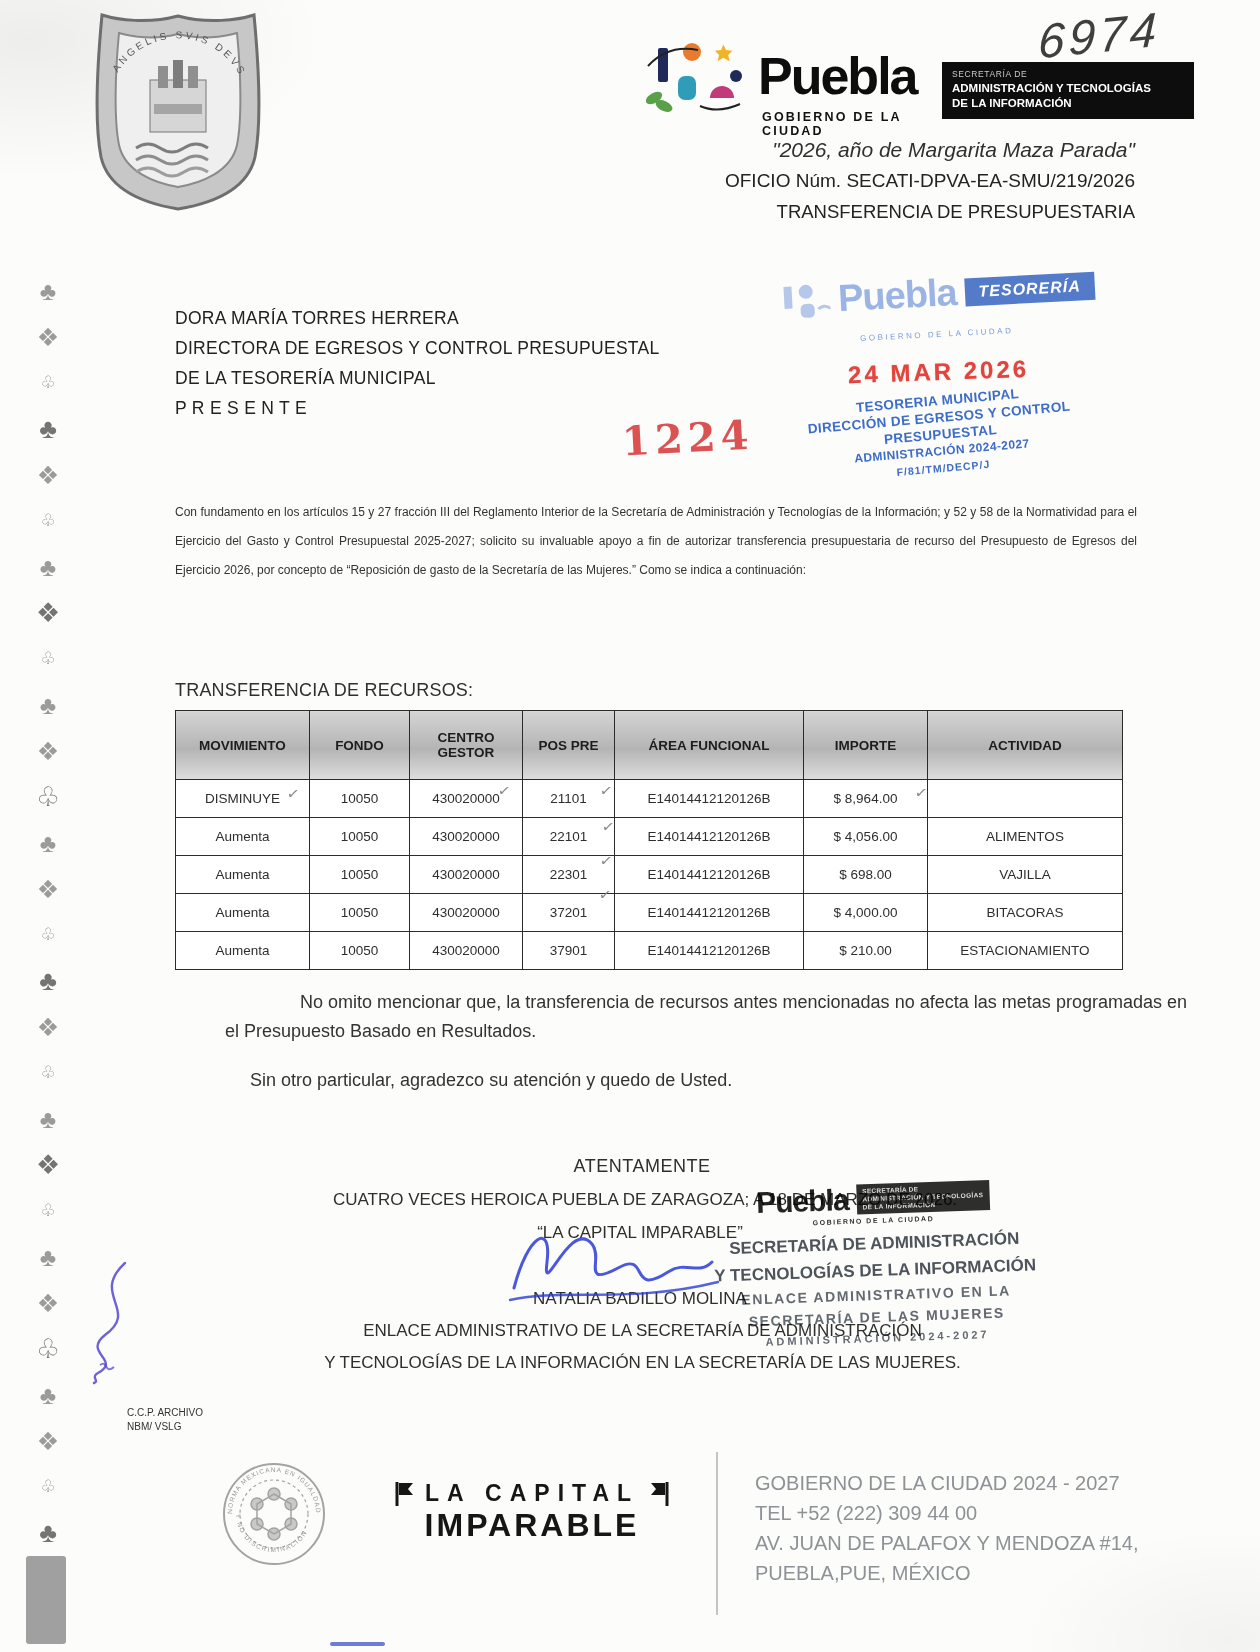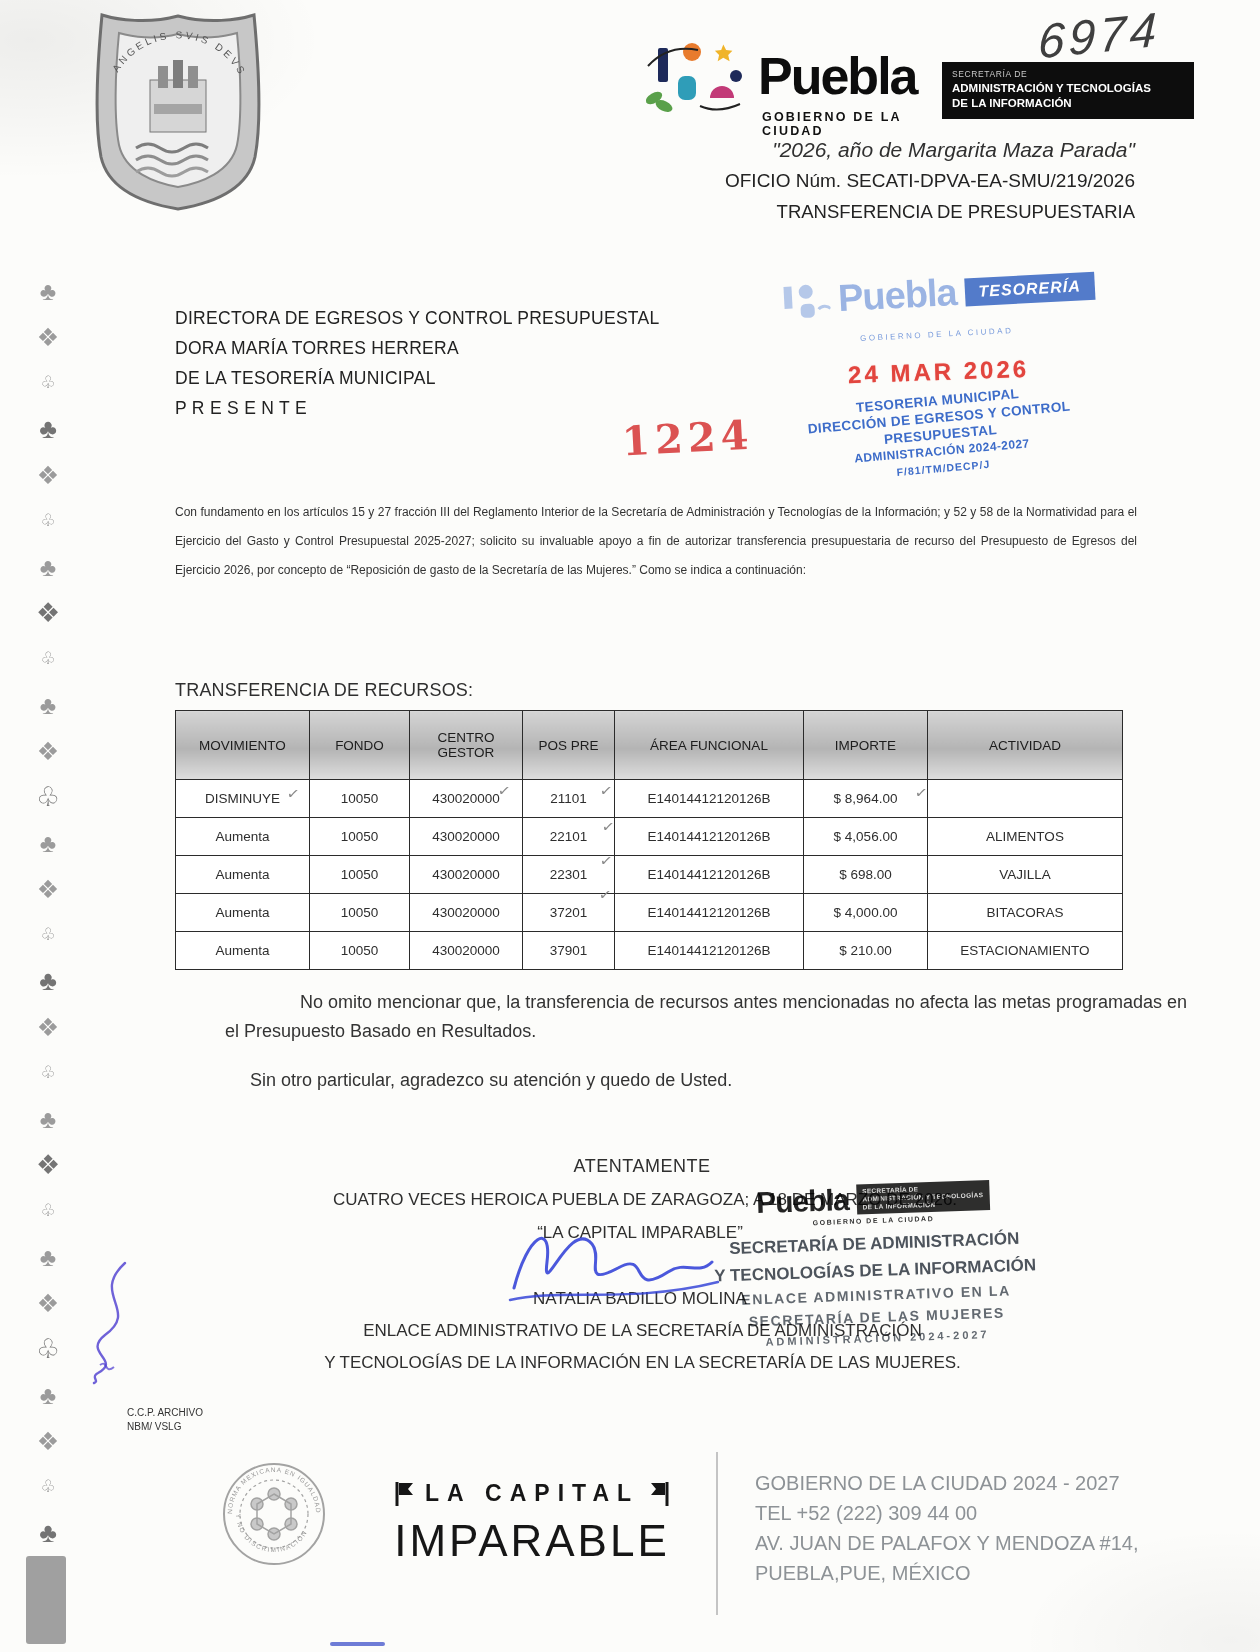--- a/index.html
+++ b/index.html
@@ -57,21 +57,21 @@
   
   .para{left:175px;top:498px;width:962px;font-size:12px;line-height:29px;text-align:justify;color:#333;}
   .transfer-heading{left:175px;top:680px;font-size:18px;color:#2f2f2f;letter-spacing:.2px;}
   .para2{left:182px;top:988px;width:962px;font-size:18px;line-height:29px;text-align:justify;color:#333;text-indent:75px;margin-left:43px;}
   .para3{left:250px;top:1070px;font-size:18px;color:#333;}
 
   
   .table-wrap{left:175px;top:710px;width:947px;}
   table.doc{border-collapse:collapse;table-layout:fixed;width:947px;}
   table.doc th,table.doc td{border:1px solid #2b2b2b;text-align:center;vertical-align:middle;}
-  table.doc th{font-weight:normal;font-size:13.5px;color:#1d1d1d;height:64px;padding:2px 6px;
+  table.doc th{font-weight:bold;font-size:13.5px;color:#1d1d1d;height:64px;padding:2px 6px;
     background:linear-gradient(180deg,#d4d4d4 0%,#b4b4b4 55%,#dedede 100%);}
   table.doc td{font-size:13.5px;height:33px;padding:2px 4px;color:#2e2e2e;background:#fff;}
   .tick{position:absolute;color:#8a8a8a;font-size:15px;transform:rotate(8deg);}
 
   
   .center-line{text-align:center;color:#2f2f2f;}
   .atentamente{left:317px;top:1156px;width:650px;font-size:18px;letter-spacing:.5px;}
   .place-date{left:240px;top:1190px;width:810px;font-size:17px;}
   .motto{left:390px;top:1223px;width:500px;font-size:17px;}
   .signer-name{left:390px;top:1289px;width:500px;font-size:17px;}
@@ -91,21 +91,21 @@
   .cs-l5{font-size:11px;font-weight:bold;letter-spacing:3px;color:#565d66;line-height:20px;}
 
   .ccp{left:115px;top:1406px;font-size:10px;color:#333;line-height:14px;margin-left:12px;}
   .pen-scribble{left:70px;top:1255px;z-index:4;}
 
   
   .footer-divider{left:716px;top:1452px;width:2px;height:163px;background:#c4c4c4;}
   .capital-logo{left:362px;top:1480px;width:340px;text-align:center;color:#161616;}
   .cap-row{display:flex;align-items:flex-end;justify-content:center;gap:10px;}
   .cap-l1{font-size:23px;font-weight:bold;letter-spacing:8px;}
-  .cap-l2{font-size:44px;font-weight:400;letter-spacing:3px;margin-top:9px;}
+  .cap-l2{font-size:32px;font-weight:700;letter-spacing:3px;margin-top:0px;}
   .footer-right{left:755px;top:1468px;width:430px;font-size:20px;color:#8d9296;line-height:30px;}
   .cert-stamp{left:220px;top:1460px;opacity:.8;}
   .bottom-mark{left:330px;top:1642px;width:55px;height:4px;background:#3f51c9;opacity:.75;border-radius:2px;}
   .flag{display:inline-block;}
   .flag.mirror{transform:scaleX(-1);}
 </style>
 </head>
 <body>
 
 <div class="page">
@@ -183,22 +183,22 @@
     <div class="sb1">SECRETARÍA DE</div>
     <div class="sb2">ADMINISTRACIÓN Y TECNOLOGÍAS</div>
     <div class="sb3">DE LA INFORMACIÓN</div>
   </div>
 
   <div class="abs year-legend">"2026, año de Margarita Maza Parada"</div>
   <div class="abs oficio-line">OFICIO Núm. SECATI-DPVA-EA-SMU/219/2026</div>
   <div class="abs subject-line">TRANSFERENCIA DE PRESUPUESTARIA</div>
 
   <div class="abs recipient">
+    <div>DORA MARÍA TORRES HERRERA</div>
     <div>DIRECTORA DE EGRESOS Y CONTROL PRESUPUESTAL</div>
-    <div>DORA MARÍA TORRES HERRERA</div>
     <div>DE LA TESORERÍA MUNICIPAL</div>
     <div>P R E S E N T E</div>
   </div>
 
   <div class="abs folio-red">1224</div>
 
   <div class="abs tes-brand">
     <svg width="52" height="42" viewBox="0 0 52 42" style="opacity:.4">
       <rect x="6" y="6" width="8" height="22" fill="#4d7bd2"></rect>
       <circle cx="28" cy="12" r="7" fill="#4d7bd2"></circle>

